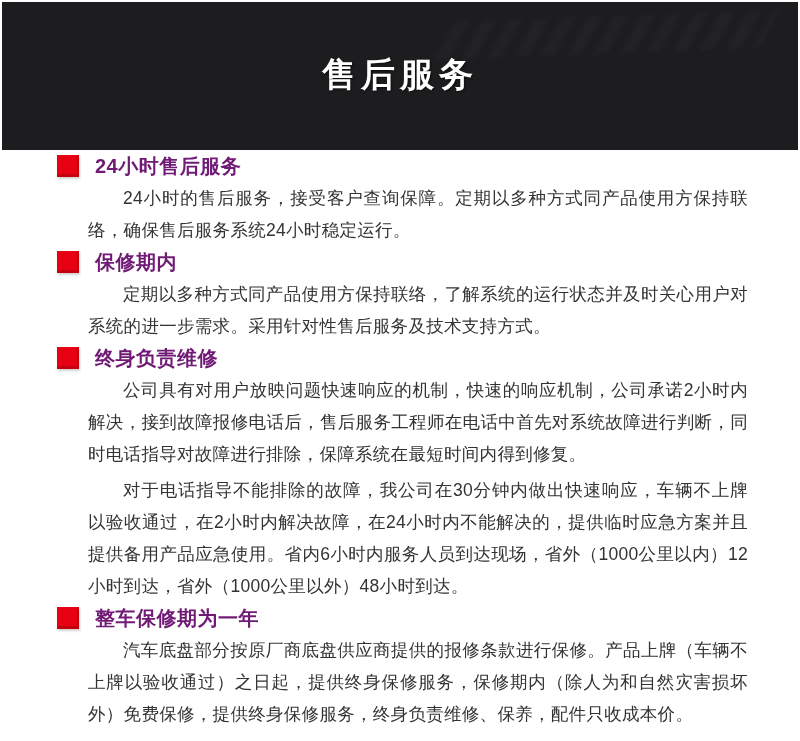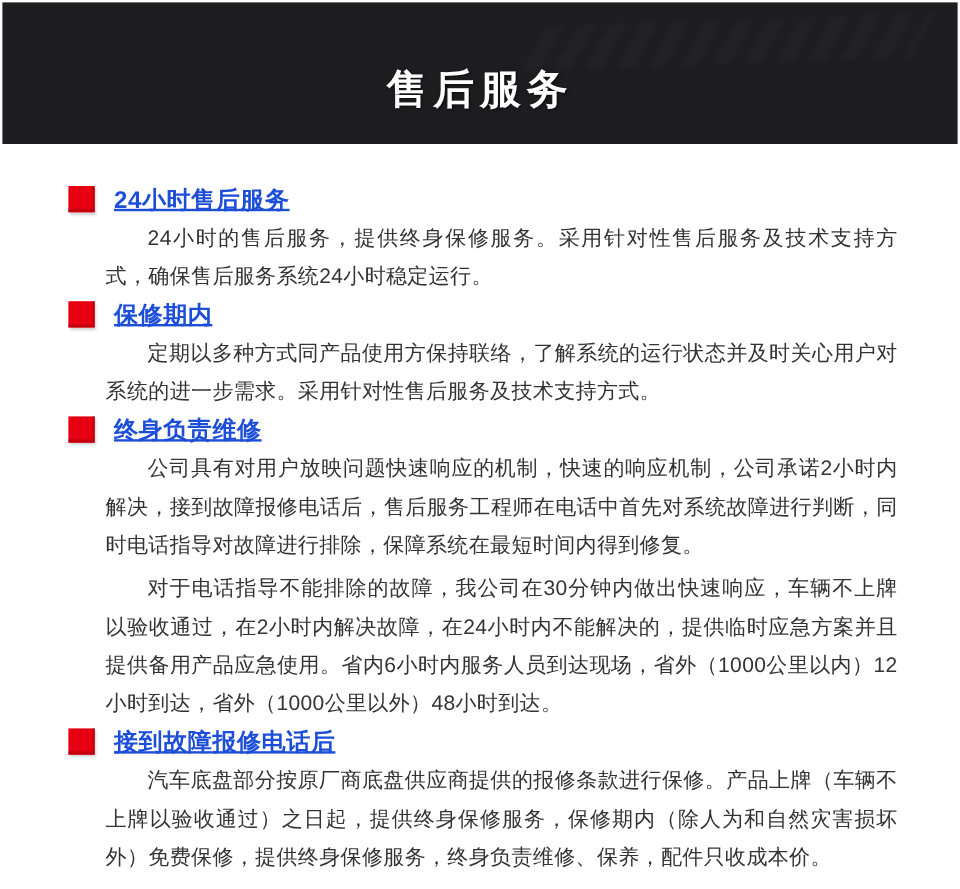--- a/index.html
+++ b/index.html
@@ -8,21 +8,21 @@
     height: 741px;
     background: #ffffff;
     font-family: "Liberation Sans", "DejaVu Sans", sans-serif;
     position: relative;
     overflow: hidden;
   }
   
   .banner {
     position: absolute;
     top: 2px; left: 2px; right: 2px;
-    height: 118px;
+    height: 148px;
     background: #1d1d1f;
     overflow: hidden;
     padding-left: 44px;
   }
   .banner-title {
     position: absolute;
     top: 50px; left: 0; right: 0;
     text-align: center;
     color: #ffffff;
     font-size: 34px;
@@ -60,23 +60,22 @@
   .bullet {
     width: 22px; height: 22px;
     background: #e60012;
     box-shadow: inset -2px -3px 0 rgba(140,0,10,0.35), 1px 2px 2px rgba(0,0,0,0.18);
     flex: 0 0 auto;
   }
   .section-title {
     margin: 0 0 0 16px;
     font-size: 20px;
     font-weight: bold;
-    color: #1d4ed8;
+    color: #701a75;
     letter-spacing: 0.5px;
-    text-decoration: underline;
   }
   .section p {
     margin: 4px 0 0 0;
     font-size: 17.5px;
     line-height: 32px;
     color: #333333;
     text-indent: 2em;
     text-align: justify;
     letter-spacing: 0.3px;
   }
@@ -89,21 +88,21 @@
   <div class="banner-title">售后服务</div>
 </div>
 
 <div class="content">
 
   <div class="section">
     <div class="section-head">
       <span class="bullet"></span>
       <h3 class="section-title">24小时售后服务</h3>
     </div>
-    <p>24小时的售后服务，提供终身保修服务。采用针对性售后服务及技术支持方式，确保售后服务系统24小时稳定运行。</p>
+    <p>24小时的售后服务，接受客户查询保障。定期以多种方式同产品使用方保持联络，确保售后服务系统24小时稳定运行。</p>
   </div>
 
   <div class="section">
     <div class="section-head">
       <span class="bullet"></span>
       <h3 class="section-title">保修期内</h3>
     </div>
     <p>定期以多种方式同产品使用方保持联络，了解系统的运行状态并及时关心用户对系统的进一步需求。采用针对性售后服务及技术支持方式。</p>
   </div>
 
@@ -112,18 +111,18 @@
       <span class="bullet"></span>
       <h3 class="section-title">终身负责维修</h3>
     </div>
     <p>公司具有对用户放映问题快速响应的机制，快速的响应机制，公司承诺2小时内解决，接到故障报修电话后，售后服务工程师在电话中首先对系统故障进行判断，同时电话指导对故障进行排除，保障系统在最短时间内得到修复。</p>
     <p>对于电话指导不能排除的故障，我公司在30分钟内做出快速响应，车辆不上牌以验收通过，在2小时内解决故障，在24小时内不能解决的，提供临时应急方案并且提供备用产品应急使用。省内6小时内服务人员到达现场，省外（1000公里以内）12小时到达，省外（1000公里以外）48小时到达。</p>
   </div>
 
   <div class="section">
     <div class="section-head">
       <span class="bullet"></span>
-      <h3 class="section-title">接到故障报修电话后</h3>
+      <h3 class="section-title">整车保修期为一年</h3>
     </div>
     <p>汽车底盘部分按原厂商底盘供应商提供的报修条款进行保修。产品上牌（车辆不上牌以验收通过）之日起，提供终身保修服务，保修期内（除人为和自然灾害损坏外）免费保修，提供终身保修服务，终身负责维修、保养，配件只收成本价。</p>
   </div>
 
 </div>
 
 </body></html>

